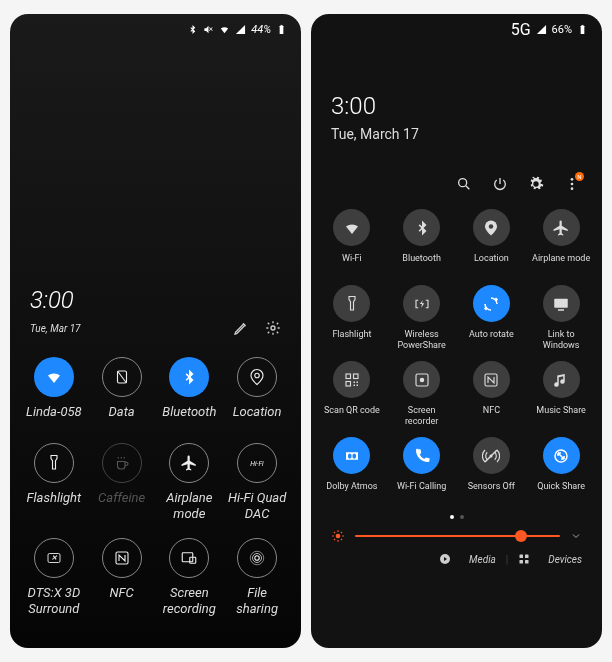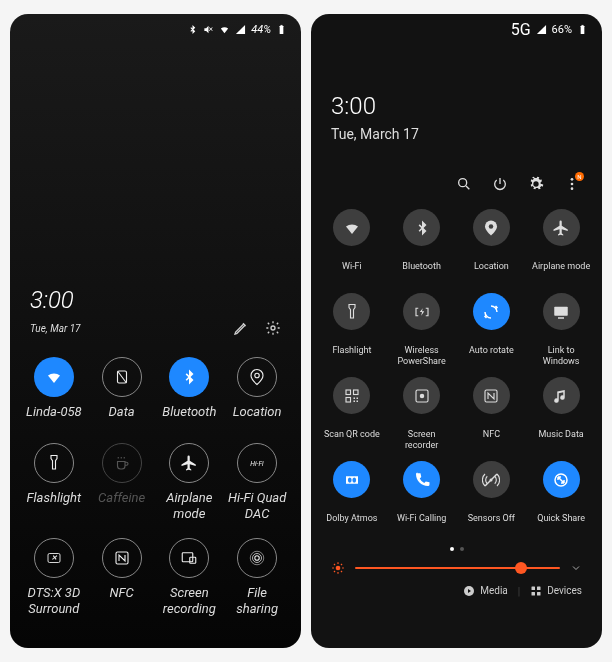--- a/index.html
+++ b/index.html
@@ -25,30 +25,30 @@
 .tile-label.dim{color:#555;}
 .phone-left .clock{margin-top:242px;}
 .phone-right .clock{margin-top:48px;}
 .phone-right .date{font-size:14px;}
 .toolbar-right{display:flex;justify-content:flex-end;gap:20px;padding:18px 22px 14px;align-items:center;}
 .toolbar-right .ic{width:16px;height:16px;color:#ddd;cursor:pointer;position:relative;}
 .more-badge{position:absolute;top:-4px;right:-4px;width:9px;height:9px;border-radius:50%;background:#ff6b00;font-size:6px;display:flex;align-items:center;justify-content:center;color:#fff;}
 .phone-right .tiles{padding:0 6px;gap:1px 0;}
 .phone-right .tile{padding:3px 0 6px;}
 .phone-right .tile-circle{width:37px;height:37px;}
-.phone-right .tile-label{font-size:9px;margin-top:8px;}
+.phone-right .tile-label{font-size:9px;}
 .pager-dots{display:flex;justify-content:center;gap:6px;padding:6px 0 4px;}
 .pdot{width:4px;height:4px;border-radius:50%;background:#555;}
 .pdot.on{background:#fff;}
 .brightness{display:flex;align-items:center;padding:6px 20px 4px;gap:10px;}
 .btrack{flex:1;height:2px;background:#ff5722;position:relative;border-radius:2px;}
 .bthumb{position:absolute;right:16%;top:-5px;width:12px;height:12px;border-radius:50%;background:#ff5722;}
 .bottom-buttons{display:flex;justify-content:flex-end;align-items:center;gap:10px;padding:6px 20px 10px;font-size:10px;color:#ccc;}
 .bottom-sep{color:#444;}
-.bbtn{display:flex;gap:5px;cursor:pointer;}
+.bbtn{display:flex;align-items:center;gap:18px;cursor:pointer;font-style:italic;}
 svg{display:block;}
 </style>
 </head>
 <body>
 
 <div class="phone phone-left">
   <div class="statusbar">
     <span>
         <svg viewBox="0 0 24 24" fill="currentColor">
           <path d="M12 2l6 6-4 4 4 4-6 6V14l-3 3-1.5-1.5L11 12 7.5 8.5 9 7l3 3V2z"></path>
@@ -347,21 +347,21 @@
           </svg>
         </div>
         <div class="tile-label">NFC</div>
       </div>
       <div class="tile">
         <div class="tile-circle fill-grey">
           <svg width="18" height="18" viewBox="0 0 24 24">
             <path d="M9 18a3 3 0 11-2-2.8V6l10-2v10a3 3 0 11-2-2.8V7l-6 1.2" fill="currentColor"></path>
           </svg>
         </div>
-        <div class="tile-label">Music Data</div>
+        <div class="tile-label">Music Share</div>
       </div>
       <div class="tile">
         <div class="tile-circle fill-blue">
           <svg width="18" height="18" viewBox="0 0 24 24">
             <rect x="4" y="7" width="16" height="10" fill="currentColor"></rect>
             <ellipse cx="9" cy="12" rx="2.5" ry="3.5" fill="#1e88ff"></ellipse>
             <ellipse cx="15" cy="12" rx="2.5" ry="3.5" fill="#1e88ff"></ellipse>
           </svg>
         </div>
         <div class="tile-label">Dolby Atmos</div>

